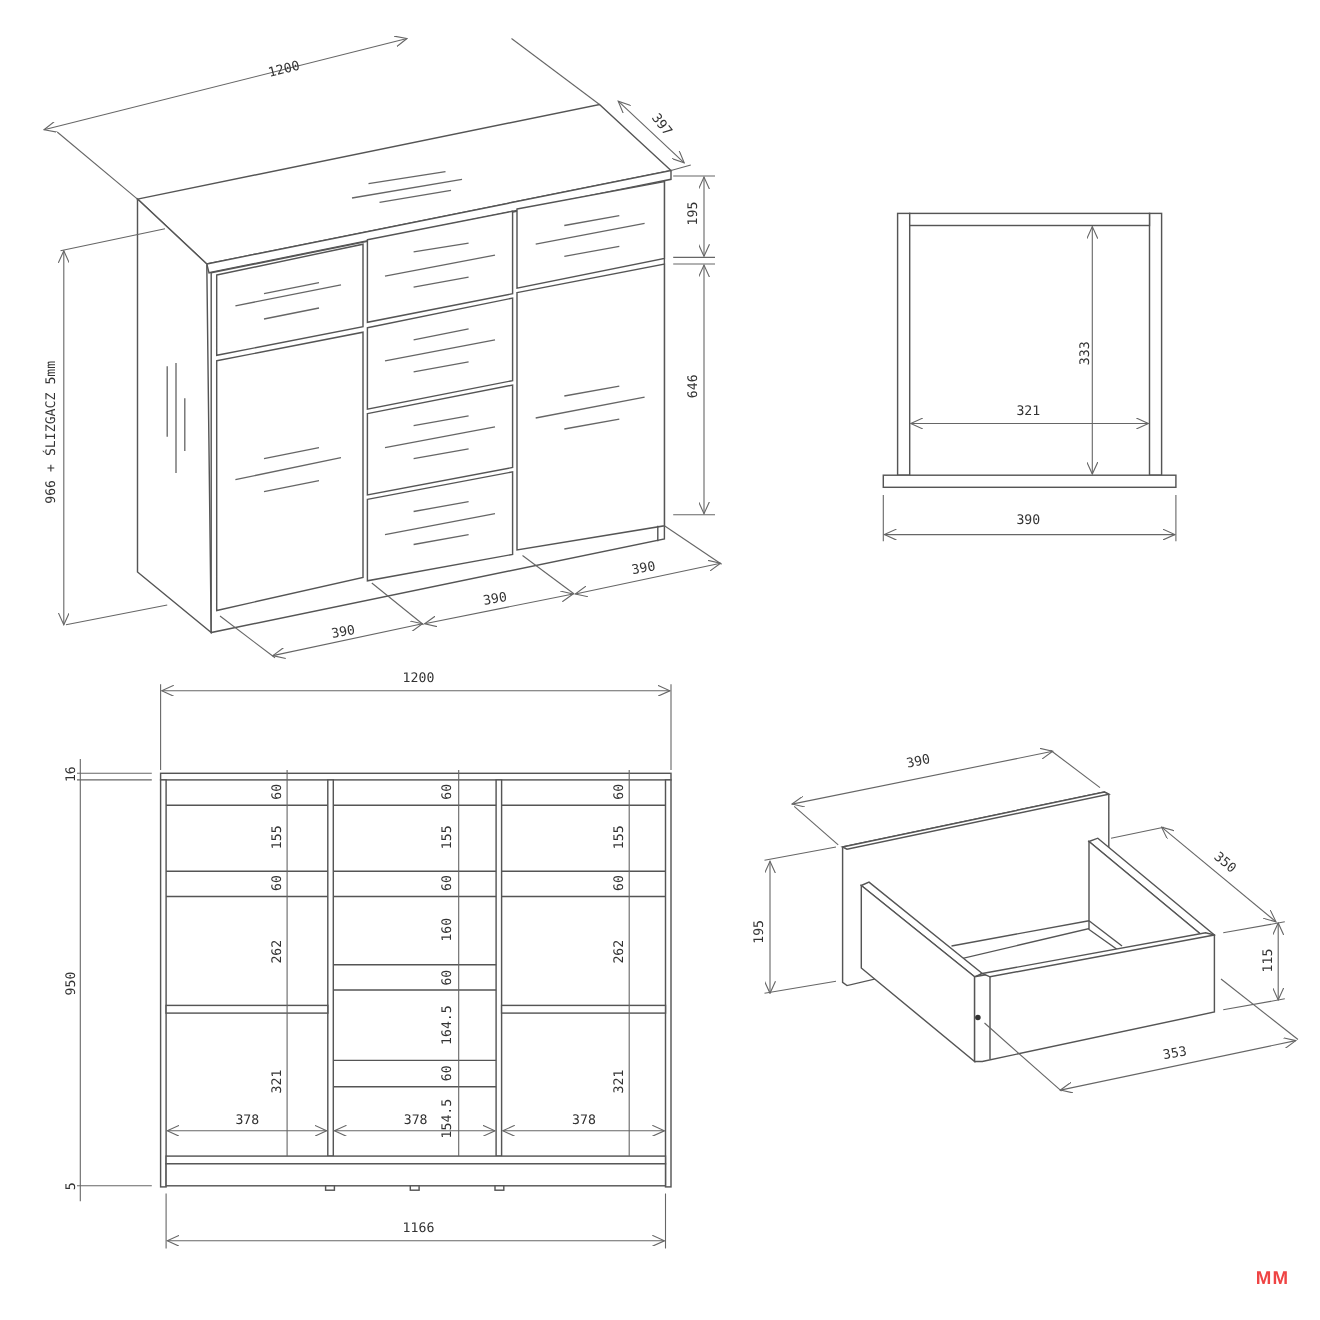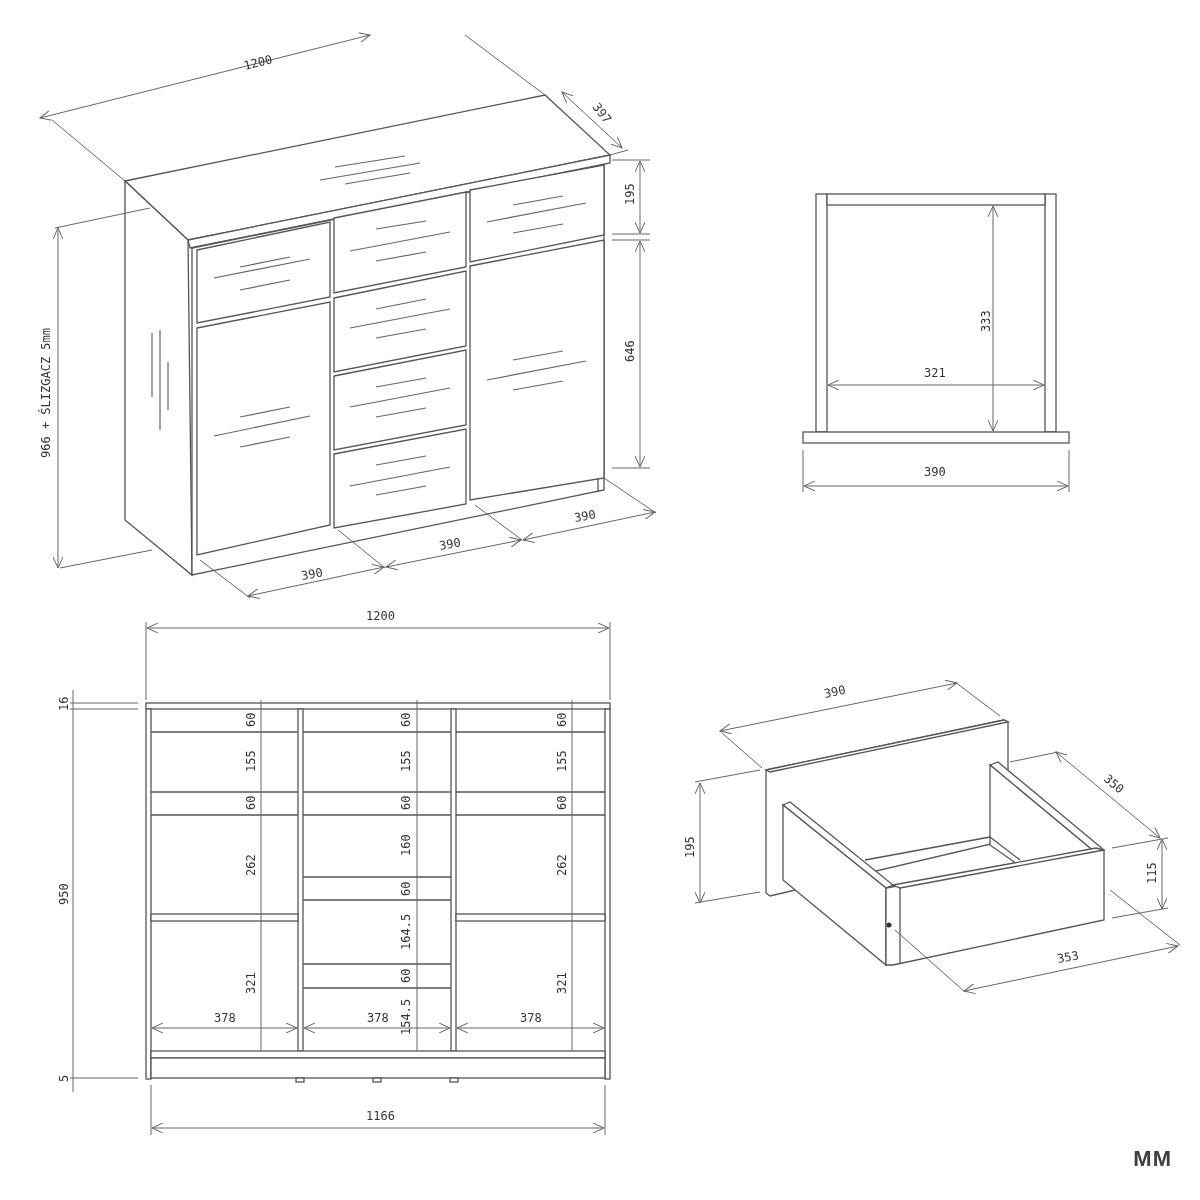--- a/index.html
+++ b/index.html
@@ -4,21 +4,21 @@
 <style>
   html, body { margin: 0; padding: 0; background: #ffffff; }
   body { width: 1200px; height: 1200px; position: relative; overflow: hidden; font-family: "DejaVu Sans", sans-serif; }
   svg.drawing { position: absolute; left: 0; top: 0; width: 1200px; height: 1200px; }
   .ln { stroke: #555; stroke-width: 1.3; fill: none; }
   .dim { stroke: #666; stroke-width: 1; fill: none; }
   .arr { stroke: #666; stroke-width: 1; fill: none; }
   .hl { stroke: #666; stroke-width: 1.2; }
   .panel { fill: #fff; stroke: #555; stroke-width: 1.3; }
   .lbl { font-family: "DejaVu Sans Mono", monospace; font-size: 12px; fill: #333; }
-  .unit { position: absolute; right: 28px; bottom: 28px; font-family: "Liberation Sans", sans-serif; font-weight: bold; font-size: 22px; color: #404040; letter-spacing: 1px; text-align: center; }
+  .unit { position: absolute; right: 28px; bottom: 28px; font-family: "Liberation Sans", sans-serif; font-weight: bold; font-size: 17px; color: #ef4444; letter-spacing: 1px; text-align: center; }
 </style>
 </head>
 <body>
 
 <svg class="drawing" viewBox="0 0 1200 1200" xmlns="http://www.w3.org/2000/svg">
   <defs>
     <marker id="ah" markerWidth="12" markerHeight="10" refX="11" refY="5" orient="auto-start-reverse" markerUnits="userSpaceOnUse">
       <path d="M0,0 L11,5 L0,10" fill="none" stroke="#666" stroke-width="1"></path>
     </marker>
   </defs>

